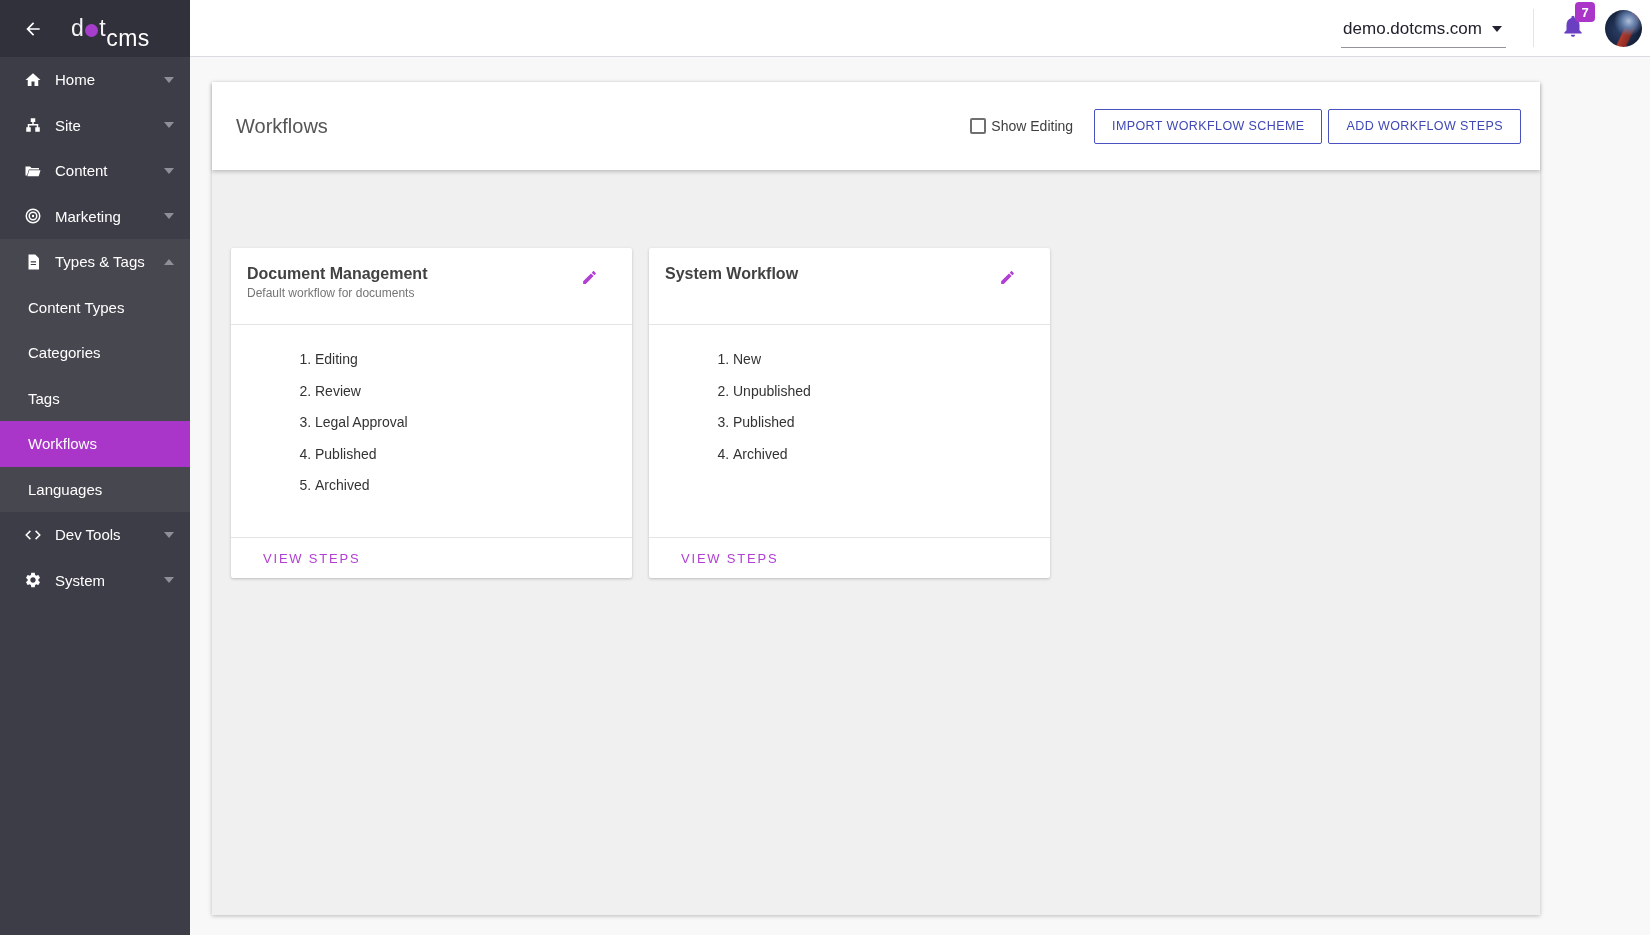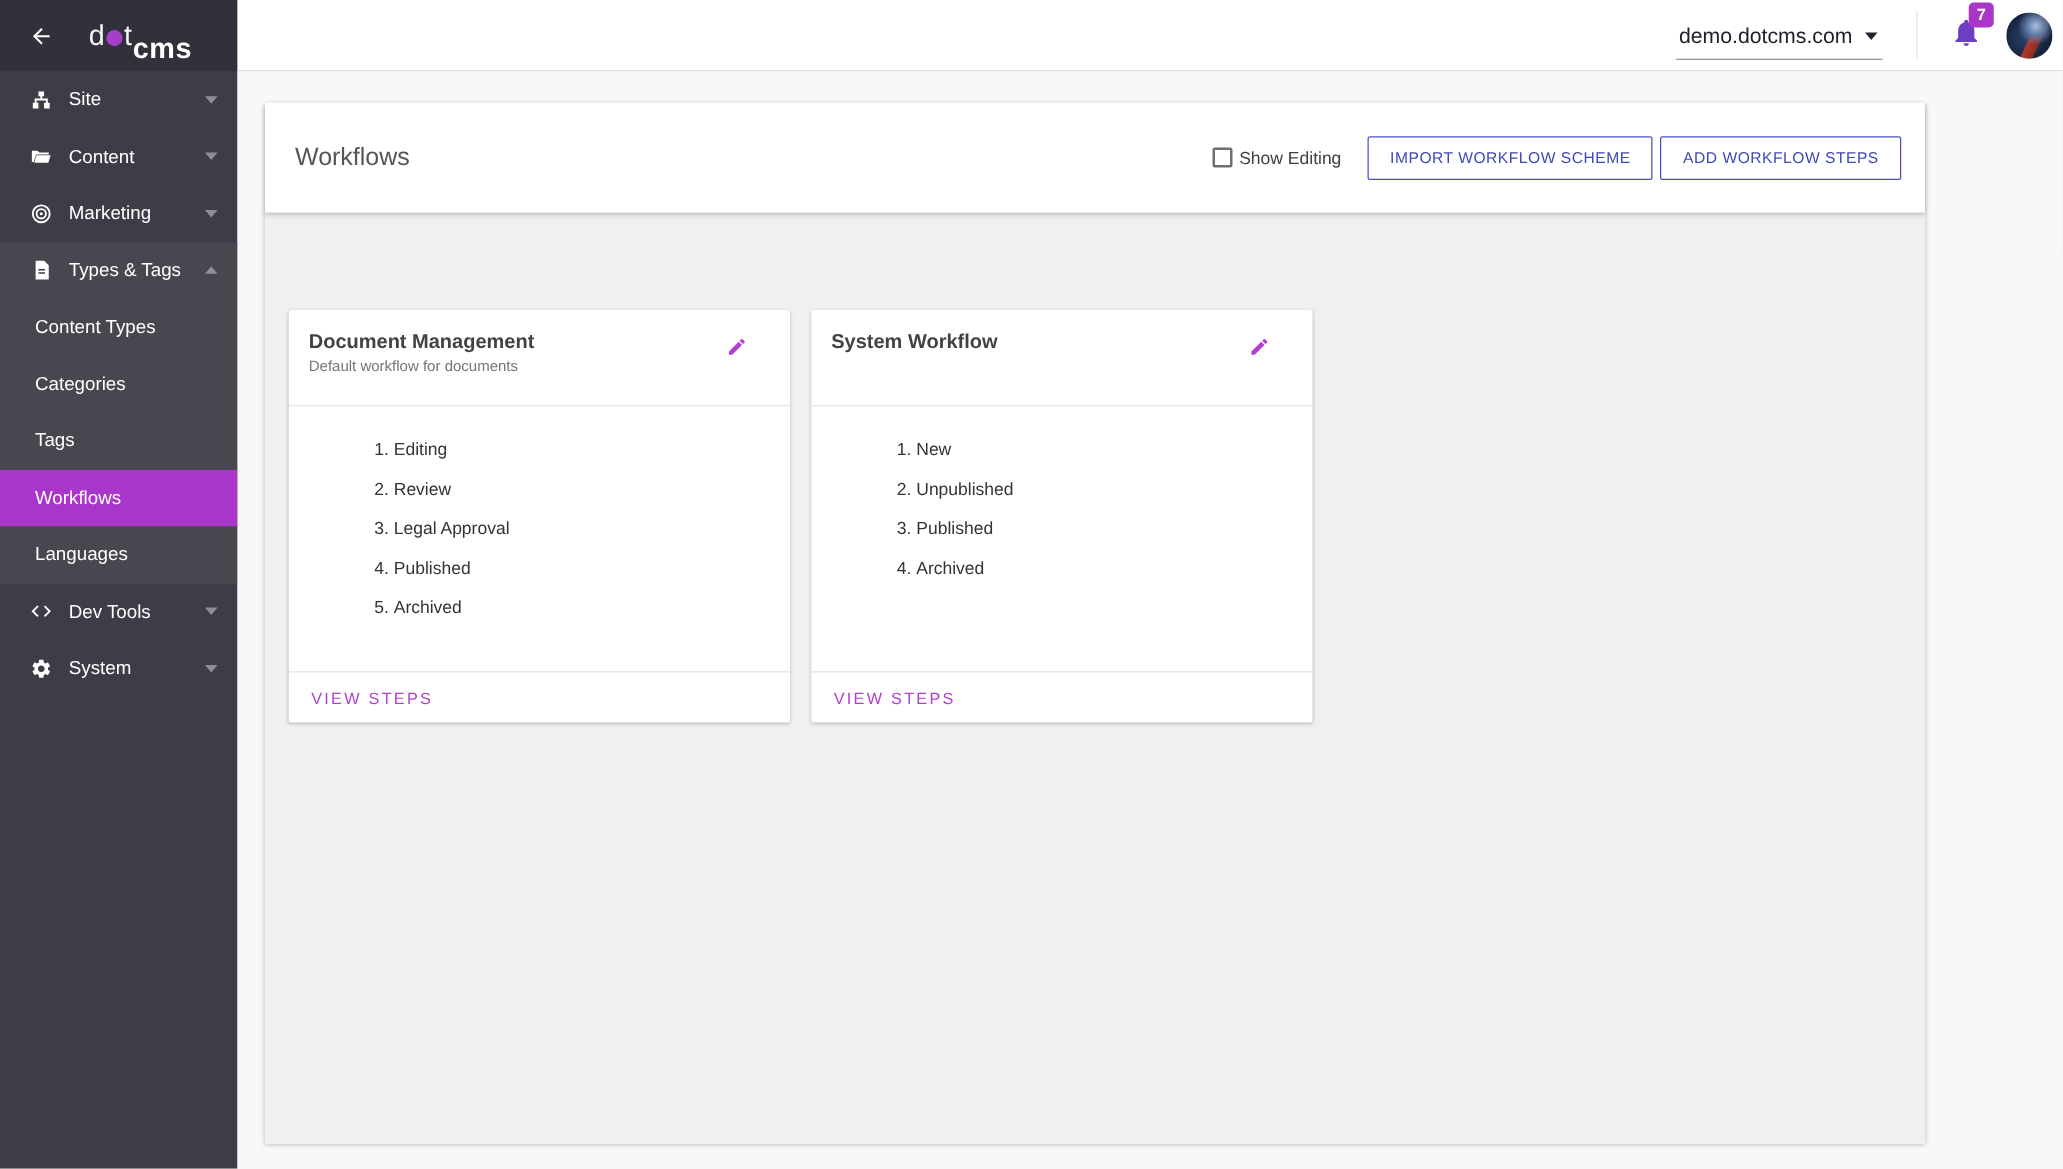--- a/index.html
+++ b/index.html
@@ -15,21 +15,21 @@
   
   .sidebar { width: 190px; min-width: 190px; background: #3d3d48; display: flex; flex-direction: column; }
   .sidebar-header {
     height: 57px; background: #31313c; display: flex; align-items: center; flex-shrink: 0;
   }
   .back-btn { margin-left: 21px; width: 24px; height: 24px; cursor: pointer; display: flex; align-items: center; justify-content: center; }
   .back-btn svg { width: 20px; height: 20px; fill: #ffffff; }
   .logo { margin-left: 26px; color: #fff; font-size: 23px; letter-spacing: .5px; display: flex; align-items: center; }
   .logo .lt { font-weight: 300; opacity: .95; }
   .logo .dot { width: 13px; height: 13px; border-radius: 50%; background: #a43ecb; display: inline-block; margin: 4px 1px 0 1px; }
-  .logo .bold { font-weight: 700; margin-top: 19px; }
+  .logo .bold { font-weight: 400; margin-top: 19px; }
 
   .nav { display: flex; flex-direction: column; }
   .nav-item {
     height: 45.5px; display: flex; align-items: center; cursor: pointer;
     color: #ffffff; font-size: 15px; position: relative;
   }
   .nav-icon { width: 18px; height: 18px; margin-left: 24px; display: flex; align-items: center; justify-content: center; }
   .nav-icon svg { width: 18px; height: 18px; fill: #ffffff; }
   .nav-icon svg .stroke { fill: none; stroke: #ffffff; stroke-width: 2; }
   .nav-label { margin-left: 13px; }
@@ -101,21 +101,21 @@
     box-shadow: 0 1px 3px rgba(0,0,0,0.22); display: flex; flex-direction: column;
   }
   .card-header { padding: 17px 16px 24px 16px; min-height: 70px; border-bottom: 1px solid #e4e4e4; position: relative; }
   .card-title { font-size: 16px; font-weight: 700; color: #424242; }
   .card-subtitle { font-size: 12px; color: #757575; margin-top: 3px; min-height: 14px; }
   .edit-btn { position: absolute; top: 21px; right: 34px; cursor: pointer; }
   .edit-btn svg { width: 17px; height: 17px; fill: #b13fd4; }
   .card-steps { flex: 1; padding-top: 26px; }
   .card-steps ol { margin: 0; padding-left: 84px; }
   .card-steps li { font-size: 14px; color: #333; margin-bottom: 15.5px; }
-  .card-footer { height: 41px; border-top: 1px solid #e4e4e4; display: flex; align-items: center; padding-left: 18px; }
+  .card-footer { height: 41px; border-top: 1px solid #e4e4e4; display: flex; align-items: center; padding-left: 32px; }
   .view-steps {
     font-size: 13px; font-weight: 500; letter-spacing: 1.8px; color: #b13fd4; cursor: pointer;
   }
 </style>
 </head>
 <body>
 
 <div class="app">
 
   <aside class="sidebar">
@@ -126,20 +126,29 @@
           </svg>
       </div>
       <div class="logo">
         <span class="lt">d</span>
           <span class="dot"></span>
           <span class="lt">t</span>
           <span class="bold">cms</span>
       </div>
     </div>
     <nav class="nav" id="sidebar-nav">
+        <div class="nav-item">
+          <span class="nav-icon">
+            <svg viewBox="0 0 24 24">
+              <path d="M10 20v-6h4v6h5v-8h3L12 3 2 12h3v8z"></path>
+            </svg>
+          </span>
+          <span class="nav-label">Home</span>
+          <span class="chevron chev-down"></span>
+        </div>
         <div class="nav-item">
           <span class="nav-icon">
             <svg viewBox="0 0 24 24">
               <path d="M9 3h6v5h-2v2.5h6V15h2v6h-6v-6h2v-2.5H7V15h2v6H3v-6h2v-4.5h6V8H9z"></path>
             </svg>
           </span>
           <span class="nav-label">Site</span>
           <span class="chevron chev-down"></span>
         </div>
         <div class="nav-item">

